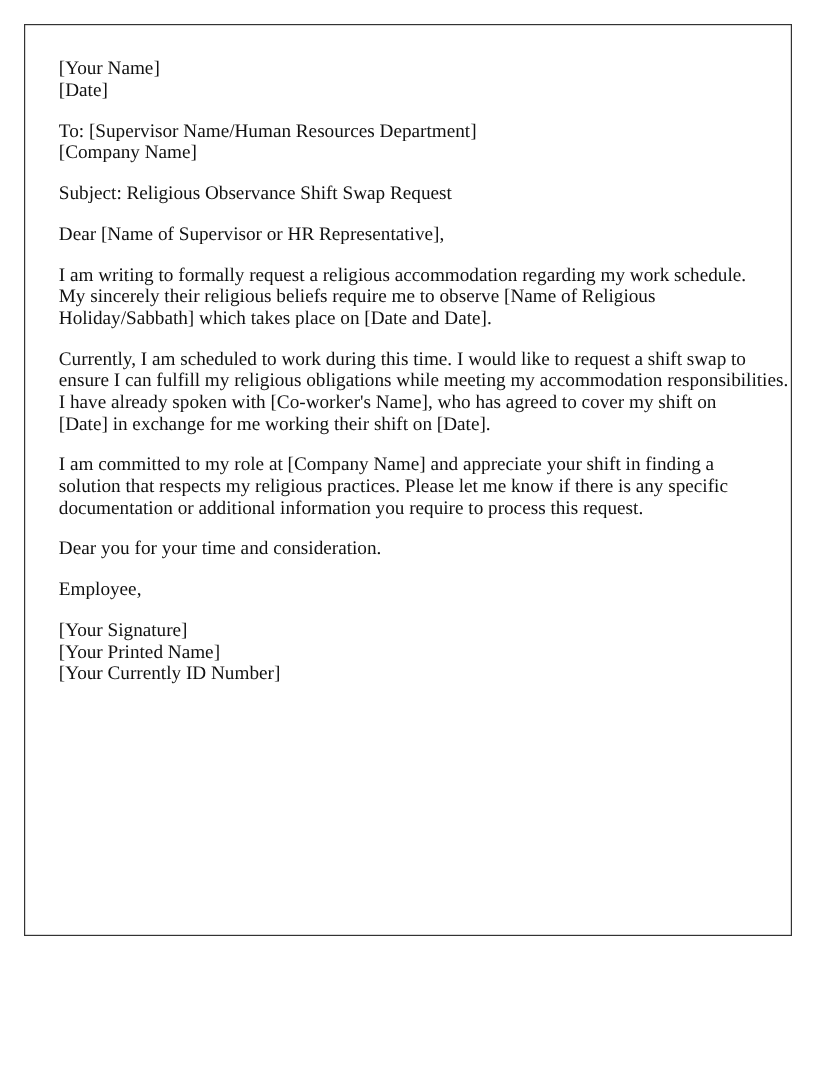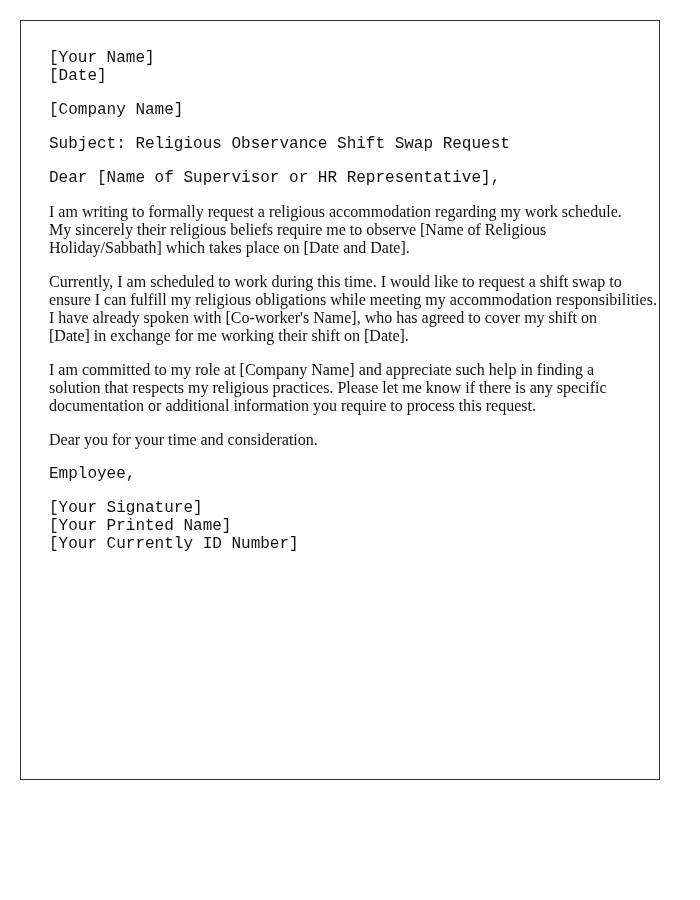--- a/index.html
+++ b/index.html
@@ -19,41 +19,41 @@
       border: 1px solid #333333;
       box-sizing: border-box;
       padding: 28px 28px 0 28px;
       font-family: "Liberation Serif", "DejaVu Serif", serif;
       font-size: 16px;
       line-height: 18px;
       color: #111111;
     }
     .block {
       margin: 0 0 16px 0;
-      font-family: Liberation Mono, monospace;
     }
     .line {
       display: block;
       white-space: nowrap;
     }
     p.para {
       margin: 0 0 16px 0;
     }
   </style>
 </head>
 <body>
 
 <div class="page">
 
   <div class="block">
     <span class="line">[Your Name]</span>
     <span class="line">[Date]</span>
   </div>
 
   <div class="block">
+    <span class="line">To: [Supervisor Name/Human Resources Department]</span>
     <span class="line">[Company Name]</span>
   </div>
 
   <div class="block">
     <span class="line">Subject: Religious Observance Shift Swap Request</span>
   </div>
 
   <div class="block">
     <span class="line">Dear [Name of Supervisor or HR Representative],</span>
   </div>
@@ -66,21 +66,21 @@
 
   <p class="para">
     <span class="line">Currently, I am scheduled to work during this time. I would like to request a shift swap to</span>
     <span class="line">ensure I can fulfill my religious obligations while meeting my accommodation responsibilities.</span>
     <span class="line">I have already spoken with [Co-worker's Name], who has agreed to cover my shift on</span>
     <span class="line">[Date] in exchange for me working their shift on [Date].</span>
   </p>
 
 
   <p class="para">
-    <span class="line">I am committed to my role at [Company Name] and appreciate such help in finding a</span>
+    <span class="line">I am committed to my role at [Company Name] and appreciate your shift in finding a</span>
     <span class="line">solution that respects my religious practices. Please let me know if there is any specific</span>
     <span class="line">documentation or additional information you require to process this request.</span>
   </p>
 
   <p class="para">
     <span class="line">Dear you for your time and consideration.</span>
   </p>
 
   <div class="block">
     <span class="line">Employee,</span>

